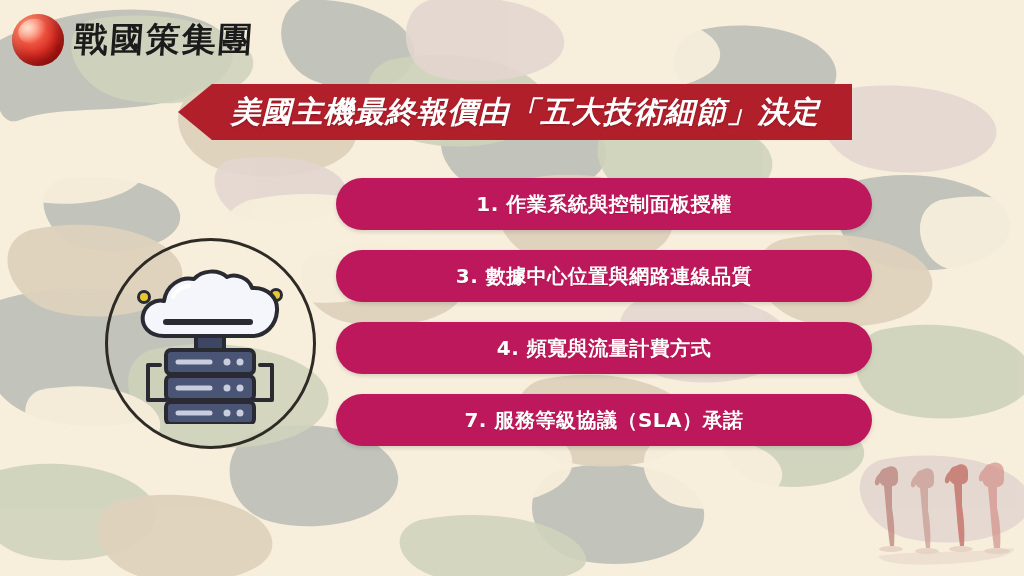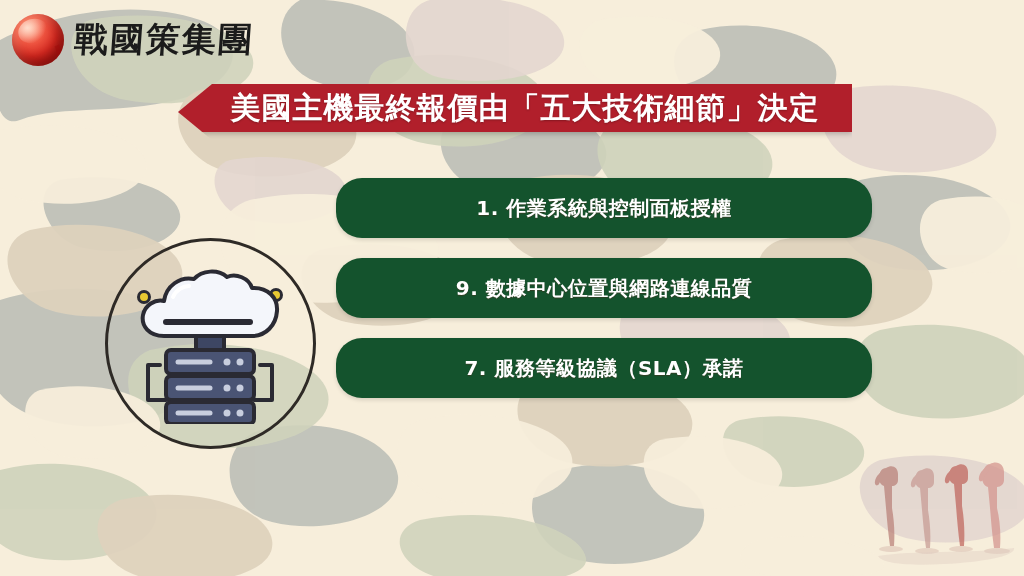--- a/index.html
+++ b/index.html
@@ -34,45 +34,46 @@
     transform:rotate(22deg);
   }
   .logo-text{
     font-family:"DejaVu Serif","Liberation Serif",serif;
     font-size:34px;font-weight:700;color:#1b1b1b;letter-spacing:2px;
     transform:skewX(-4deg);
   }
 
   
   .banner{
-    position:absolute;left:178px;top:84px;width:674px;height:48px;
+    position:absolute;left:178px;top:84px;width:674px;height:56px;
     background:#b11f2b;
     clip-path:polygon(34px 0, 674px 0, 674px 56px, 34px 56px, 0 28px);
     display:flex;align-items:center;justify-content:center;
     box-shadow:0 2px 5px rgba(0,0,0,.22);
+    font-style:italic;
   }
   .banner-text{
     color:#ffffff;font-size:30px;font-weight:700;letter-spacing:1px;
     margin-left:20px;white-space:nowrap;
     text-shadow:0 1px 2px rgba(0,0,0,.25);
   }
 
   
   .icon-circle{
     position:absolute;left:105px;top:238px;width:205px;height:205px;
     border-radius:50%;border:3px solid #2e2a26;
     display:flex;align-items:center;justify-content:center;
   }
   .icon-circle svg{display:block;}
 
   
   .list{position:absolute;left:336px;top:178px;width:536px;}
   .pill{
-    width:536px;height:60px;margin-bottom:20px;border-radius:26px;
-    background:#14532d;display:flex;align-items:center;justify-content:center;
+    width:536px;height:52px;margin-bottom:20px;border-radius:26px;
+    background:#be185d;display:flex;align-items:center;justify-content:center;
     box-shadow:0 2px 4px rgba(0,0,0,.13);
   }
   .pill:last-child{margin-bottom:0;}
   .pill-text{
     color:#ffffff;font-size:20px;font-weight:700;letter-spacing:.5px;
     white-space:nowrap;text-shadow:0 1px 1px rgba(120,20,20,.3);
   }
 
   
   .figures{position:absolute;right:0;bottom:0;width:160px;height:130px;}
@@ -178,21 +179,24 @@
         <circle cx="114" cy="149" r="3.5" fill="#c8cede" stroke="none"></circle>
       </g>
     </svg>
   </div>
 
   <div class="list">
     <div class="pill">
       <span class="pill-text">1. 作業系統與控制面板授權</span>
     </div>
     <div class="pill">
-      <span class="pill-text">9. 數據中心位置與網路連線品質</span>
+      <span class="pill-text">3. 數據中心位置與網路連線品質</span>
+    </div>
+    <div class="pill">
+      <span class="pill-text">4. 頻寬與流量計費方式</span>
     </div>
     <div class="pill">
       <span class="pill-text">7. 服務等級協議（SLA）承諾</span>
     </div>
   </div>
 
   <div class="figures">
     <svg width="160" height="130" viewBox="0 0 160 130" xmlns="http://www.w3.org/2000/svg" aria-hidden="true">
       <g opacity="0.72">
 

